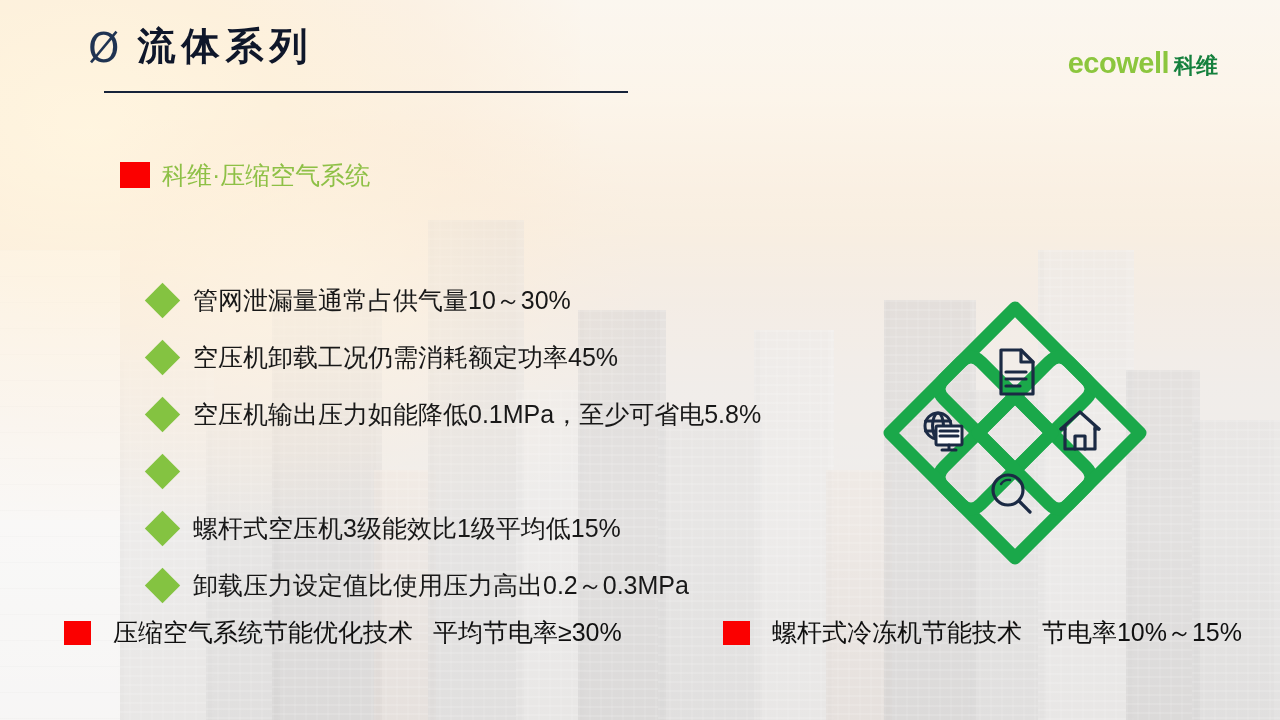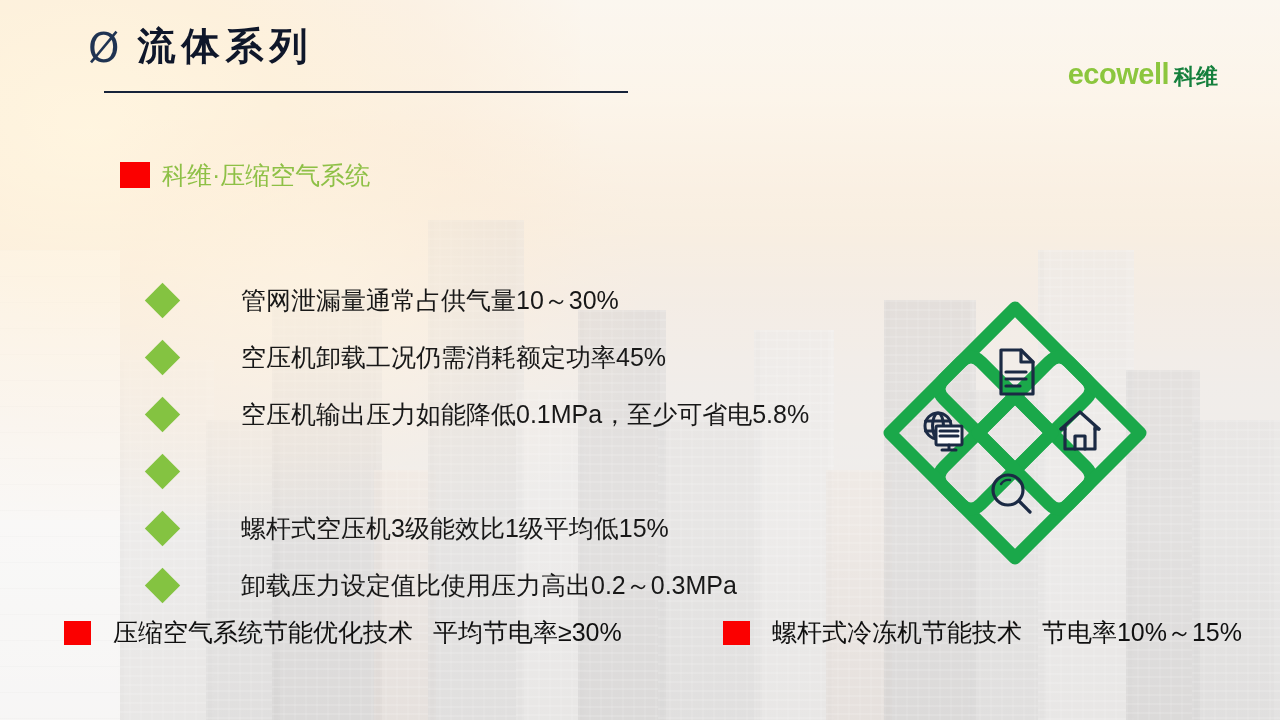--- a/index.html
+++ b/index.html
@@ -147,21 +147,21 @@
     top: 91px;
     width: 524px;
     height: 2px;
     background: #16233a;
   }
 
   
   .logo {
     position: absolute;
     right: 62px;
-    top: 60px;
+    top: 49px;
     display: flex;
     align-items: baseline;
     gap: 5px;
     white-space: nowrap;
   }
   .logo-main {
     font-size: 29px;
     font-weight: bold;
     color: #8cc63e;
     letter-spacing: -0.5px;
@@ -227,21 +227,20 @@
     height: 25px;
     background: #84c341;
     transform: rotate(45deg);
     flex: none;
   }
   .bullet-text {
     font-size: 25px;
     color: #181818;
     line-height: 1;
     white-space: nowrap;
-    margin-left: 48px;
   }
 
   
   .bottom-row {
     position: absolute;
     left: 64px;
     right: 38px;
     top: 620px;
     display: flex;
     align-items: center;

